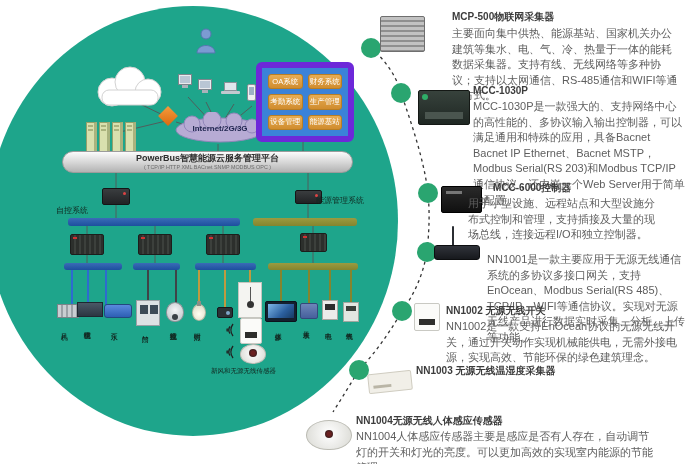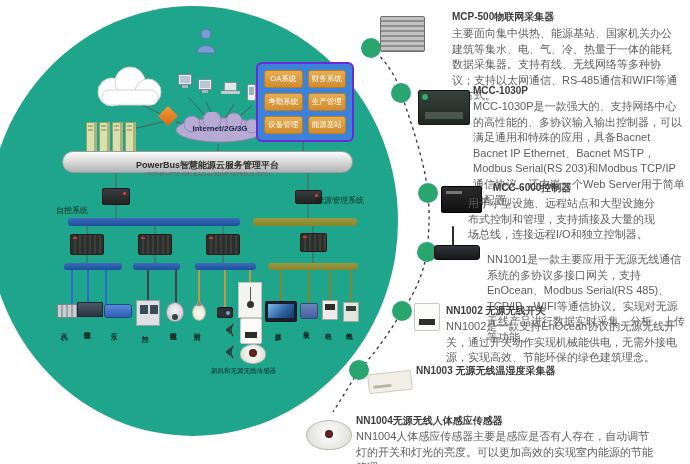--- a/index.html
+++ b/index.html
@@ -22,30 +22,30 @@
   .pc{position:absolute;width:14px;height:11px;background:#e9ebee;border:1px solid #7d858d;box-sizing:border-box;}
   .pc::after{content:"";position:absolute;left:3px;bottom:-4px;width:6px;height:3px;background:#aab2ba;}
   .pc .scr{position:absolute;left:1px;top:1px;right:1px;bottom:1px;background:#b9c6d4;}
   .laptop{position:absolute;left:221px;top:82px;width:19px;height:12px;}
   .laptop .lid{position:absolute;left:3px;top:0;width:13px;height:9px;background:#dfe6ec;border:1px solid #8a929a;box-sizing:border-box;}
   .laptop .base{position:absolute;left:0;bottom:0;width:19px;height:3px;background:#c2c9cf;border-radius:1px;}
   .phone{position:absolute;left:247px;top:84px;width:9px;height:17px;background:#f0f0f0;border:1px solid #8a8f94;
          border-radius:2px;box-sizing:border-box;}
   .phone::after{content:"";position:absolute;left:1px;top:2px;right:1px;height:8px;background:#9db1c4;}
   
-  .apps{position:absolute;left:256px;top:62px;width:98px;height:80px;background:#3b82d8;border:2px solid #6d28d9;
+  .apps{position:absolute;left:256px;top:62px;width:98px;height:80px;background:#3b82d8;border:6px solid #6d28d9;
         border-radius:6px;box-sizing:border-box;padding:6px;display:grid;grid-template-columns:1fr 1fr;
         grid-gap:5px;}
   .app-btn{background:linear-gradient(180deg,#e7ad54,#d08c2e);border:1px solid #b87e23;border-radius:3px;
            color:#fff;font-size:7.5px;display:flex;align-items:center;justify-content:center;white-space:nowrap;}
   
   .bar{position:absolute;left:62px;top:151px;width:291px;height:22px;border-radius:11px;
        background:linear-gradient(180deg,#fbfbfb,#dcdcdc 45%,#b3b3b3);border:1px solid #9c9c9c;
        box-sizing:border-box;text-align:center;}
-  .bar-title{font-size:9px;font-weight:bold;color:#2e2e2e;line-height:11px;margin-top:8px;}
+  .bar-title{font-size:9px;font-weight:bold;color:#2e2e2e;line-height:11px;margin-top:1px;}
   .bar-sub{font-size:6px;color:#6a6a6a;line-height:6px;transform:scale(.9);}
   
   .bus{position:absolute;height:8px;border-radius:3px;}
   .bus-blue{background:linear-gradient(180deg,#3a6cb7,#1d4f9e);}
   .bus-olive{background:linear-gradient(180deg,#9a9b40,#84852e);}
   .subbus{position:absolute;height:7px;border-radius:3px;}
   .bus-label{position:absolute;font-size:8px;color:#102820;white-space:nowrap;}
   
   .ctrl{position:absolute;background:repeating-linear-gradient(90deg,#2c2f2c 0 3px,#3c403c 3px 5px);
         border:1px solid #1c1e1c;border-radius:2px;box-sizing:border-box;}

